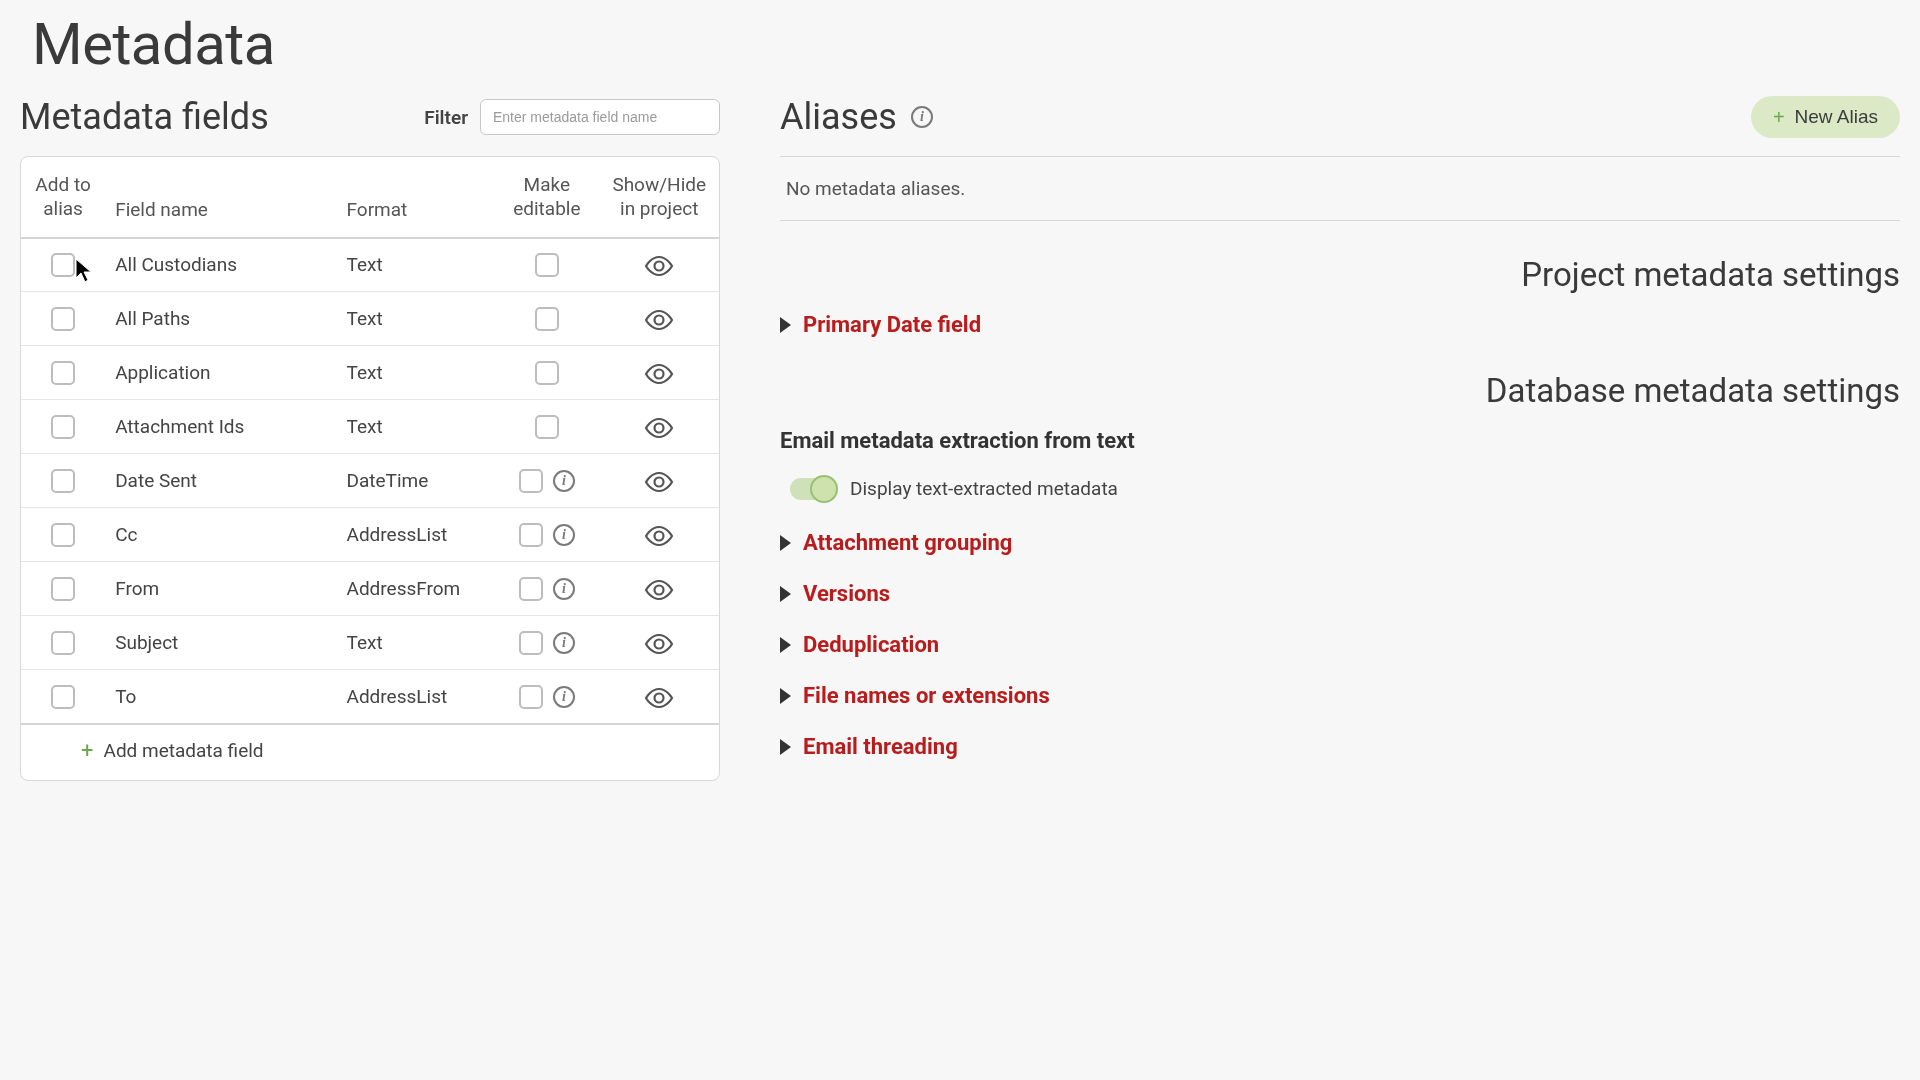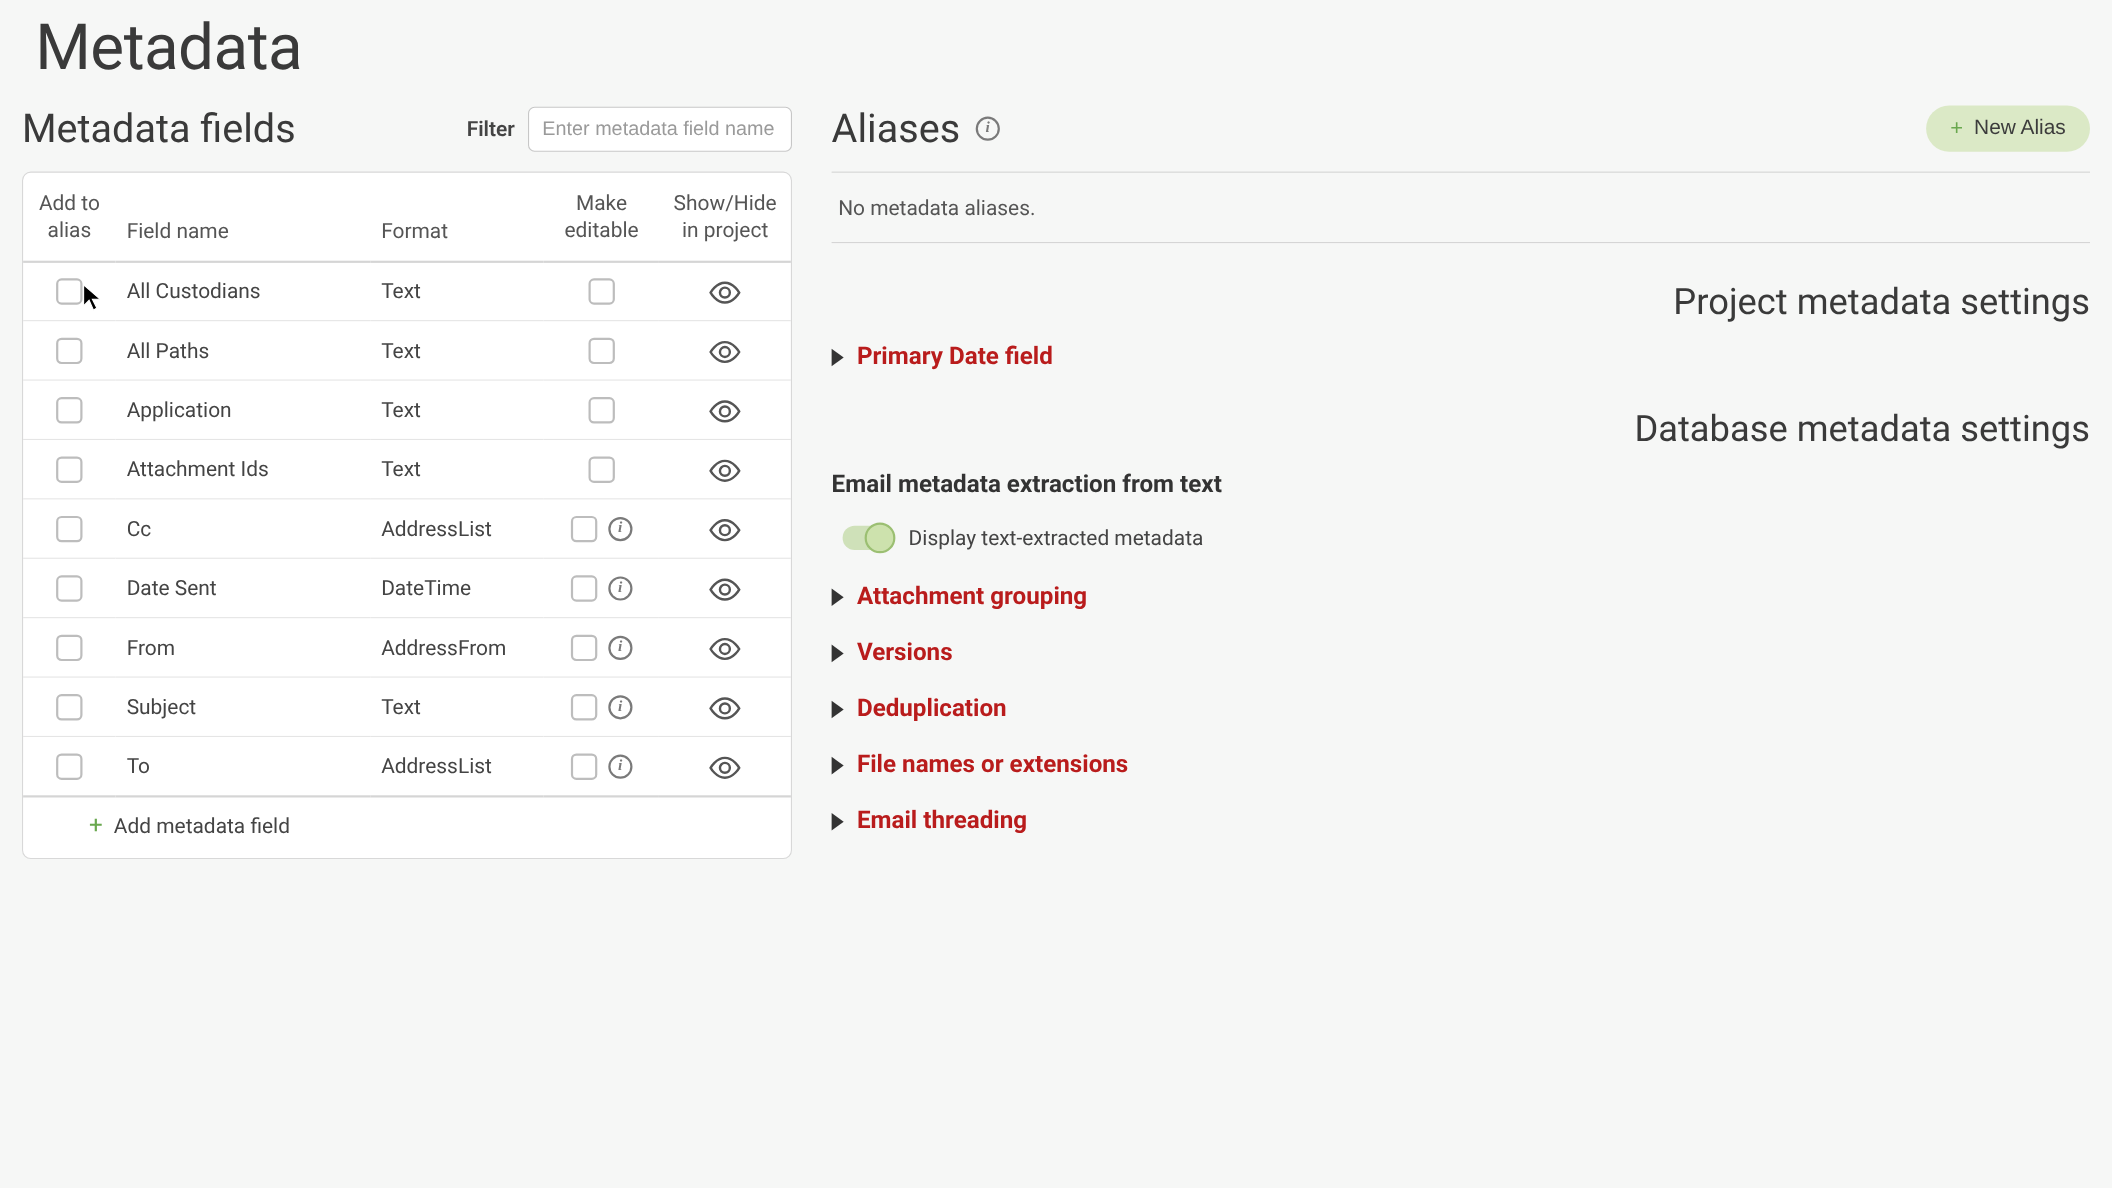--- a/index.html
+++ b/index.html
@@ -12,21 +12,21 @@
   }
   .page-title {
     font-size: 58px;
     font-weight: 400;
     color: #3a3a3a;
     margin: 0 0 18px 12px;
     letter-spacing: -0.5px;
   }
   .main {
     display: flex;
-    gap: 36px;
+    gap: 60px;
     align-items: flex-start;
   }
   .left-panel { flex: 0 0 700px; }
   .right-panel { flex: 1; }
 
   
   .fields-header {
     display: flex;
     align-items: center;
     justify-content: space-between;
@@ -43,21 +43,21 @@
     gap: 12px;
   }
   .filter-label {
     font-size: 19px;
     font-weight: 600;
     color: #444;
   }
   .filter-input {
     width: 240px;
     padding: 9px 12px;
-    font-size: 18px;
+    font-size: 14px;
     border: 1px solid #c7c7c7;
     border-radius: 6px;
     background: #fff;
     color: #333;
   }
   .filter-input::placeholder { color: #9a9a9a; }
 
   .table-card {
     background: #fff;
     border: 1px solid #d8d8d8;
@@ -341,37 +341,37 @@
                   <span class="chk"></span>
                 </div>
               </td>
               <td class="col-show"><span class="eye-icon"><svg width="30" height="22" viewBox="0 0 30 22">
                     <path d="M15 2 C7 2 2 11 2 11 C2 11 7 20 15 20 C23 20 28 11 28 11 C28 11 23 2 15 2 Z" fill="none" stroke="#555" stroke-width="2.2"></path>
                     <circle cx="15" cy="11" r="4.5" fill="none" stroke="#555" stroke-width="2.2"></circle>
                   </svg></span></td>
             </tr>
             <tr>
               <td class="col-alias"><span class="chk"></span></td>
+              <td class="col-name">Date Sent</td>
+              <td class="col-format">DateTime</td>
+              <td class="col-edit">
+                <div class="edit-cell">
+                  <span class="chk"></span>
+                  <span class="info-icon">i</span>
+                </div>
+              </td>
+              <td class="col-show"><span class="eye-icon"><svg width="30" height="22" viewBox="0 0 30 22">
+                    <path d="M15 2 C7 2 2 11 2 11 C2 11 7 20 15 20 C23 20 28 11 28 11 C28 11 23 2 15 2 Z" fill="none" stroke="#555" stroke-width="2.2"></path>
+                    <circle cx="15" cy="11" r="4.5" fill="none" stroke="#555" stroke-width="2.2"></circle>
+                  </svg></span></td>
+            </tr>
+            <tr>
+              <td class="col-alias"><span class="chk"></span></td>
               <td class="col-name">Cc</td>
               <td class="col-format">AddressList</td>
-              <td class="col-edit">
-                <div class="edit-cell">
-                  <span class="chk"></span>
-                  <span class="info-icon">i</span>
-                </div>
-              </td>
-              <td class="col-show"><span class="eye-icon"><svg width="30" height="22" viewBox="0 0 30 22">
-                    <path d="M15 2 C7 2 2 11 2 11 C2 11 7 20 15 20 C23 20 28 11 28 11 C28 11 23 2 15 2 Z" fill="none" stroke="#555" stroke-width="2.2"></path>
-                    <circle cx="15" cy="11" r="4.5" fill="none" stroke="#555" stroke-width="2.2"></circle>
-                  </svg></span></td>
-            </tr>
-            <tr>
-              <td class="col-alias"><span class="chk"></span></td>
-              <td class="col-name">Date Sent</td>
-              <td class="col-format">DateTime</td>
               <td class="col-edit">
                 <div class="edit-cell">
                   <span class="chk"></span>
                   <span class="info-icon">i</span>
                 </div>
               </td>
               <td class="col-show"><span class="eye-icon"><svg width="30" height="22" viewBox="0 0 30 22">
                     <path d="M15 2 C7 2 2 11 2 11 C2 11 7 20 15 20 C23 20 28 11 28 11 C28 11 23 2 15 2 Z" fill="none" stroke="#555" stroke-width="2.2"></path>
                     <circle cx="15" cy="11" r="4.5" fill="none" stroke="#555" stroke-width="2.2"></circle>
                   </svg></span></td>

